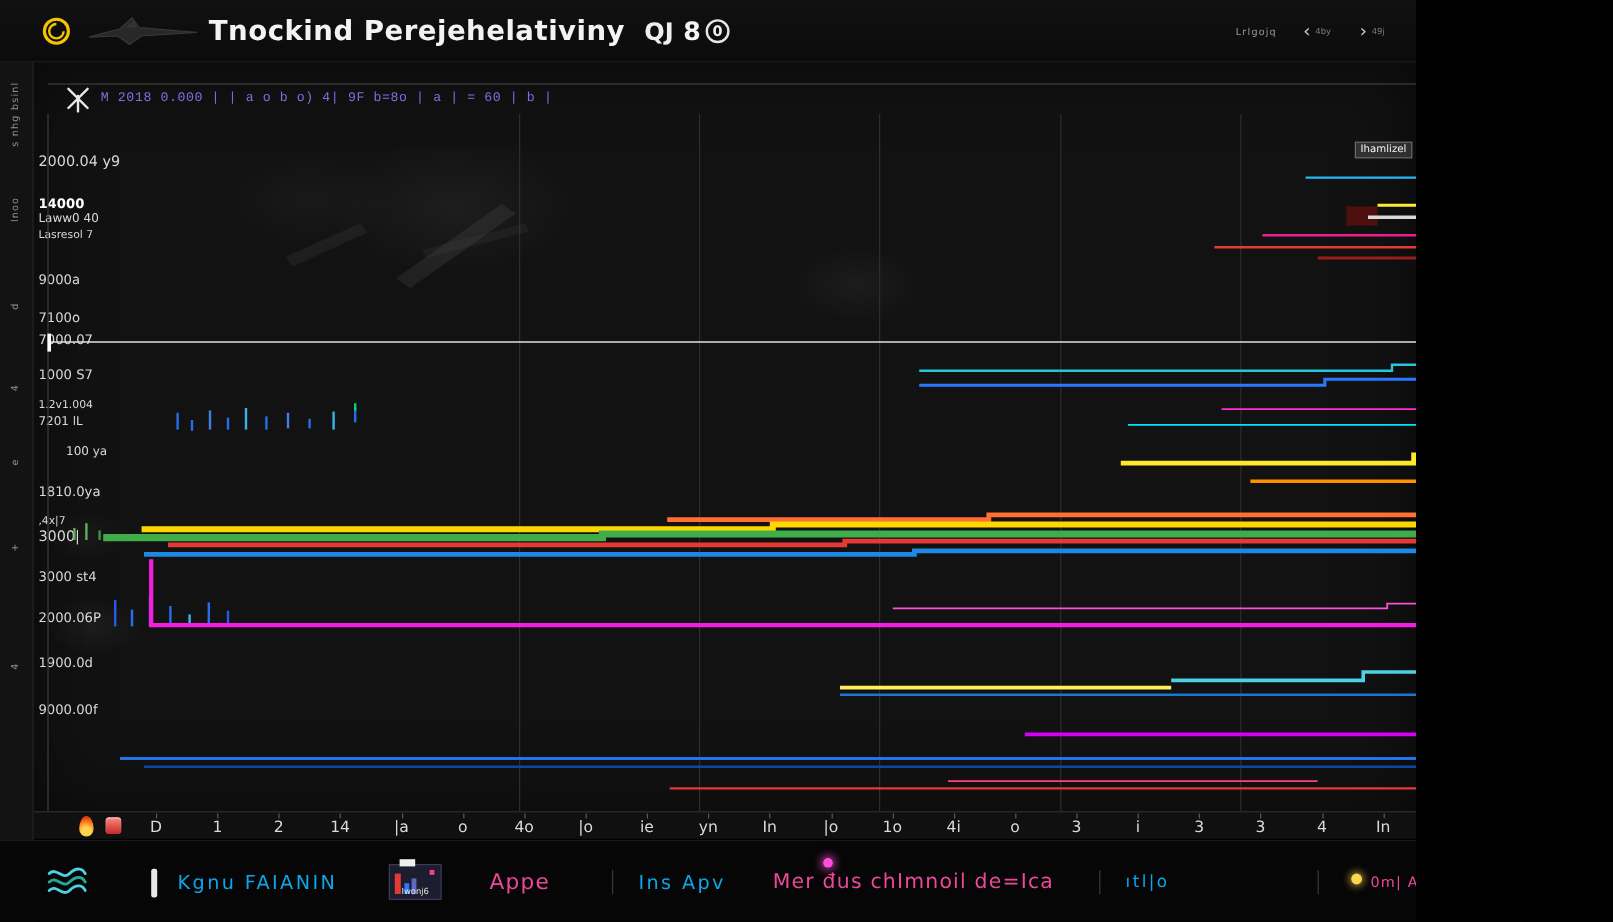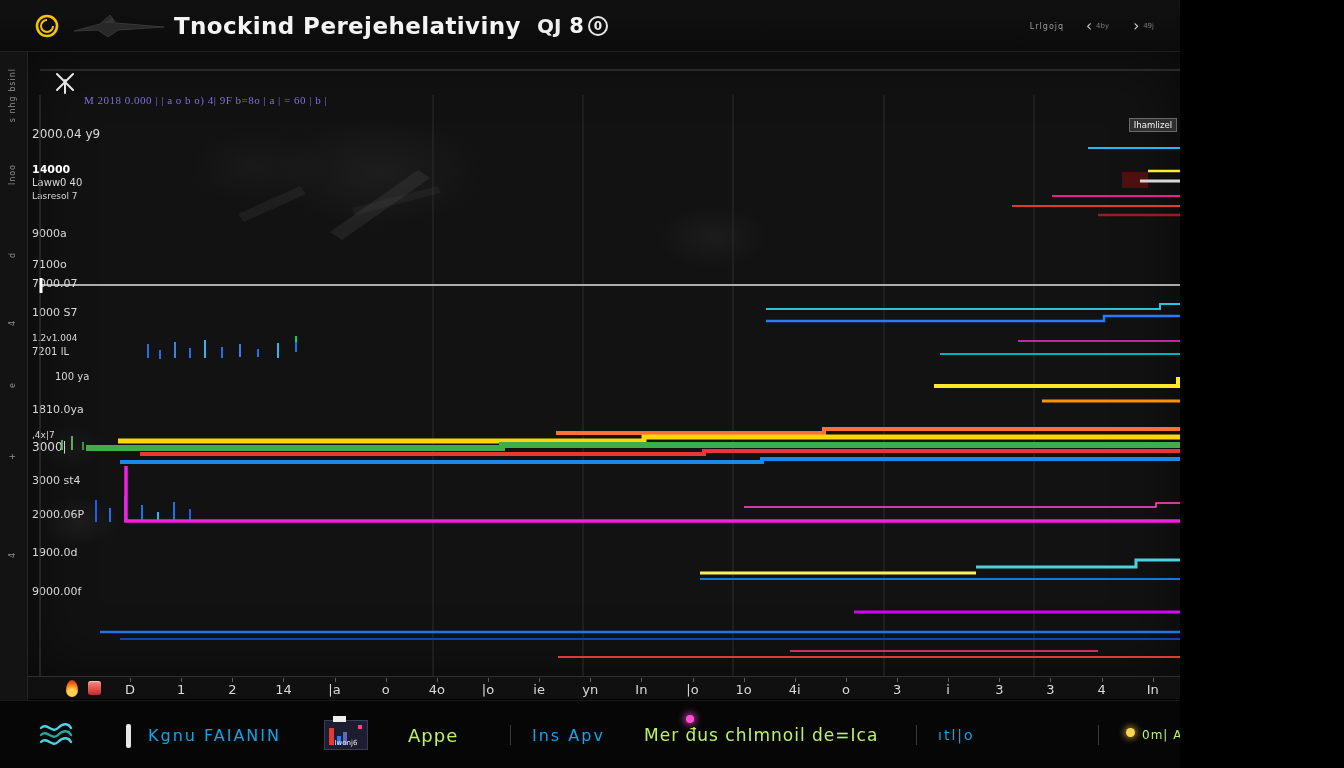--- a/index.html
+++ b/index.html
@@ -36,21 +36,21 @@
     radial-gradient(100px 55px at 230px 115px, rgba(120,120,120,.07), transparent 70%),
     radial-gradient(80px 45px at 685px 185px, rgba(130,130,130,.09), transparent 70%),
     radial-gradient(60px 35px at 50px 470px, rgba(160,160,160,.08), transparent 70%),
     radial-gradient(55px 30px at 42px 395px, rgba(150,150,150,.06), transparent 70%),
     #121212;
     box-shadow:inset 0 0 60px rgba(0,0,0,.55)}
   .canvas{position:absolute;left:0;top:0;z-index:10;pointer-events:none}
   .ylabels{position:absolute;left:30px;top:0;width:120px;height:700px;z-index:8}
   .ylab{position:absolute;left:2px;color:#d9d9d9;white-space:nowrap}
   .ylab.b{font-weight:700;color:#fff}
-  .formula{position:absolute;left:84px;top:94px;z-index:12;font-family:Liberation Serif, serif;
+  .formula{position:absolute;left:84px;top:76px;z-index:12;font-family:Liberation Mono, monospace;
            font-size:11px;color:#7e6fe0;letter-spacing:.5px;white-space:nowrap}
   .star{position:absolute;left:54px;top:70px;z-index:12;display:inline-flex}
   .chip{position:absolute;right:3px;top:118px;z-index:12;font-size:8.5px;color:#f2f2f2;
         background:rgba(200,200,200,.18);border:1px solid rgba(255,255,255,.28);padding:1px 4px;white-space:nowrap}
 
   
   .xaxis{position:absolute;left:28px;right:0;top:676px;height:24px;z-index:20;background:#101010;
          border-top:1px solid #2e2e2e;border-bottom:1px solid #000}
   .xtick{position:absolute;top:1px;width:1px;height:4px;background:#5c5c5c}
   .xlab{position:absolute;top:5px;transform:translateX(-50%);font-size:13px;color:#dadada;white-space:nowrap}
@@ -60,21 +60,21 @@
   .lamp{position:absolute;left:60px;top:4px;width:13px;height:14px;border-radius:3px;
         background:linear-gradient(180deg,#ff8a80,#c62828);box-shadow:inset 0 1px 1px rgba(255,255,255,.5)}
   .thumb{position:absolute;left:1264px;top:6px;width:46px;height:10px;background:#ececec;border-radius:5px;cursor:pointer}
   .thumbdot{position:absolute;left:1251px;top:9px;width:5px;height:5px;border-radius:50%;background:#cfcfcf}
 
   
   .toolbar{position:absolute;left:0;right:0;top:700px;height:68px;background:#060606;
            border-top:1px solid #191919;z-index:50}
   .titem{position:absolute;top:0;height:68px;display:flex;align-items:center;white-space:nowrap;cursor:pointer}
   .t-gray{color:#0ea5e9;font-size:16px;letter-spacing:2px}
-  .t-white{color:#bef264;font-size:18px;letter-spacing:1px}
+  .t-white{color:#ec4899;font-size:18px;letter-spacing:1px}
   .vbar{position:absolute;left:126px;top:23px;width:5px;height:24px;background:#e8e8e8;border-radius:2px}
   .sep{position:absolute;top:24px;width:1px;height:20px;background:#3a3a3a}
   .mini{position:absolute;left:324px;top:19px;width:44px;height:30px;background:#1d1d30;
         border:1px solid #3a3a5a;cursor:pointer}
   .mc-red{position:absolute;left:4px;bottom:4px;width:5px;height:17px;background:#e53935}
   .mc-b1{position:absolute;left:12px;bottom:4px;width:4px;height:9px;background:#2979ff}
   .mc-b2{position:absolute;left:18px;bottom:4px;width:4px;height:13px;background:#5c6bc0}
   .mc-flag{position:absolute;left:8px;top:-5px;width:13px;height:6px;background:#eee}
   .mc-pink{position:absolute;right:5px;top:4px;width:4px;height:4px;background:#ff4081}
   .mc-cap{position:absolute;left:0;right:0;bottom:2px;text-align:center;font-style:normal;

